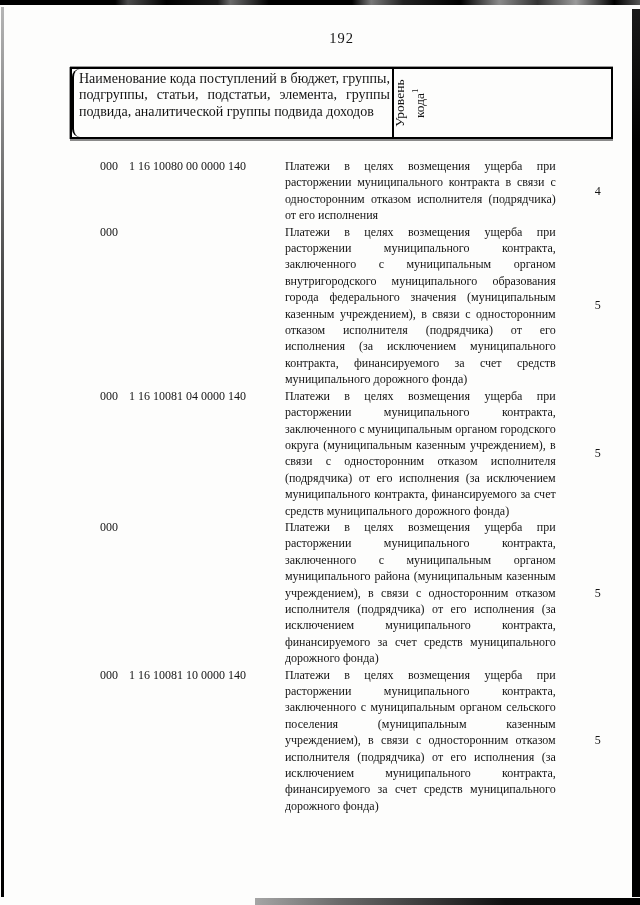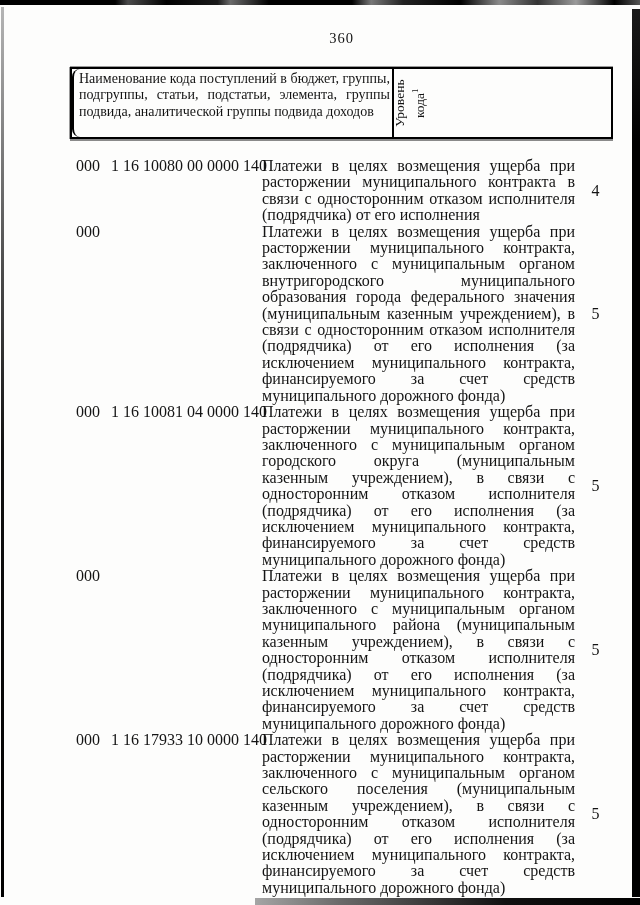--- a/index.html
+++ b/index.html
@@ -66,21 +66,21 @@
   .vert {
     writing-mode: vertical-rl; transform: rotate(180deg);
     font-size: 13.5px; line-height: 15.5px;
     max-height: 66px; text-align: center;
   }
   .vert sup { font-size: 9px; }
 
   
   .tbody { position: absolute; left: 70px; top: 158px; width: 543px; }
   .row { display: flex; align-items: stretch; }
-  .cell { box-sizing: border-box; font-size: 16px; line-height: 16.4px; }
+  .cell { box-sizing: border-box; font-size: 12px; line-height: 16.4px; margin-left: 24px; }
   .cell-code {
     width: 192px; padding-left: 6px; white-space: nowrap;
     display: flex; gap: 11px;
   }
   .cell-name {
     width: 316px; padding-right: 3px;
     text-align: justify; text-justify: inter-word;
   }
   .cell-level {
     width: 35px; display: flex; align-items: center; justify-content: center;
@@ -89,21 +89,21 @@
 </head>
 <body>
 
 <div class="page">
 
   <div class="art art-top"></div>
   <div class="art art-left"></div>
   <div class="art art-right"></div>
   <div class="art art-bottom"></div>
 
-  <div class="page-number">360</div>
+  <div class="page-number">192</div>
 
   <div class="thead">
     <div class="th th-name">Наименование кода поступлений в бюджет, группы, подгруппы, статьи, подстатьи, элемента, группы подвида, аналитической группы подвида доходов</div>
     <div class="th th-level">
       <span class="vert"><span>Уровень кода</span><sup>1</sup></span>
     </div>
   </div>
 
   <div class="tbody" id="rows">
     <div class="row">
@@ -136,20 +136,20 @@
       <div class="cell cell-code">
         <span>000</span>
       </div>
       <div class="cell cell-name">Платежи в целях возмещения ущерба при расторжении муниципального контракта, заключенного с муниципальным органом муниципального района (муниципальным казенным учреждением), в связи с односторонним отказом исполнителя (подрядчика) от его исполнения (за исключением муниципального контракта, финансируемого за счет средств муниципального дорожного фонда)</div>
       <div class="cell cell-level">5</div>
     </div>
 
     <div class="row">
       <div class="cell cell-code">
         <span>000</span>
-        <span>1 16 17933 10 0000 140</span>
+        <span>1 16 10081 10 0000 140</span>
       </div>
       <div class="cell cell-name">Платежи в целях возмещения ущерба при расторжении муниципального контракта, заключенного с муниципальным органом сельского поселения (муниципальным казенным учреждением), в связи с односторонним отказом исполнителя (подрядчика) от его исполнения (за исключением муниципального контракта, финансируемого за счет средств муниципального дорожного фонда)</div>
       <div class="cell cell-level">5</div>
     </div>
   </div>
 
 </div>
 
 </body></html>

